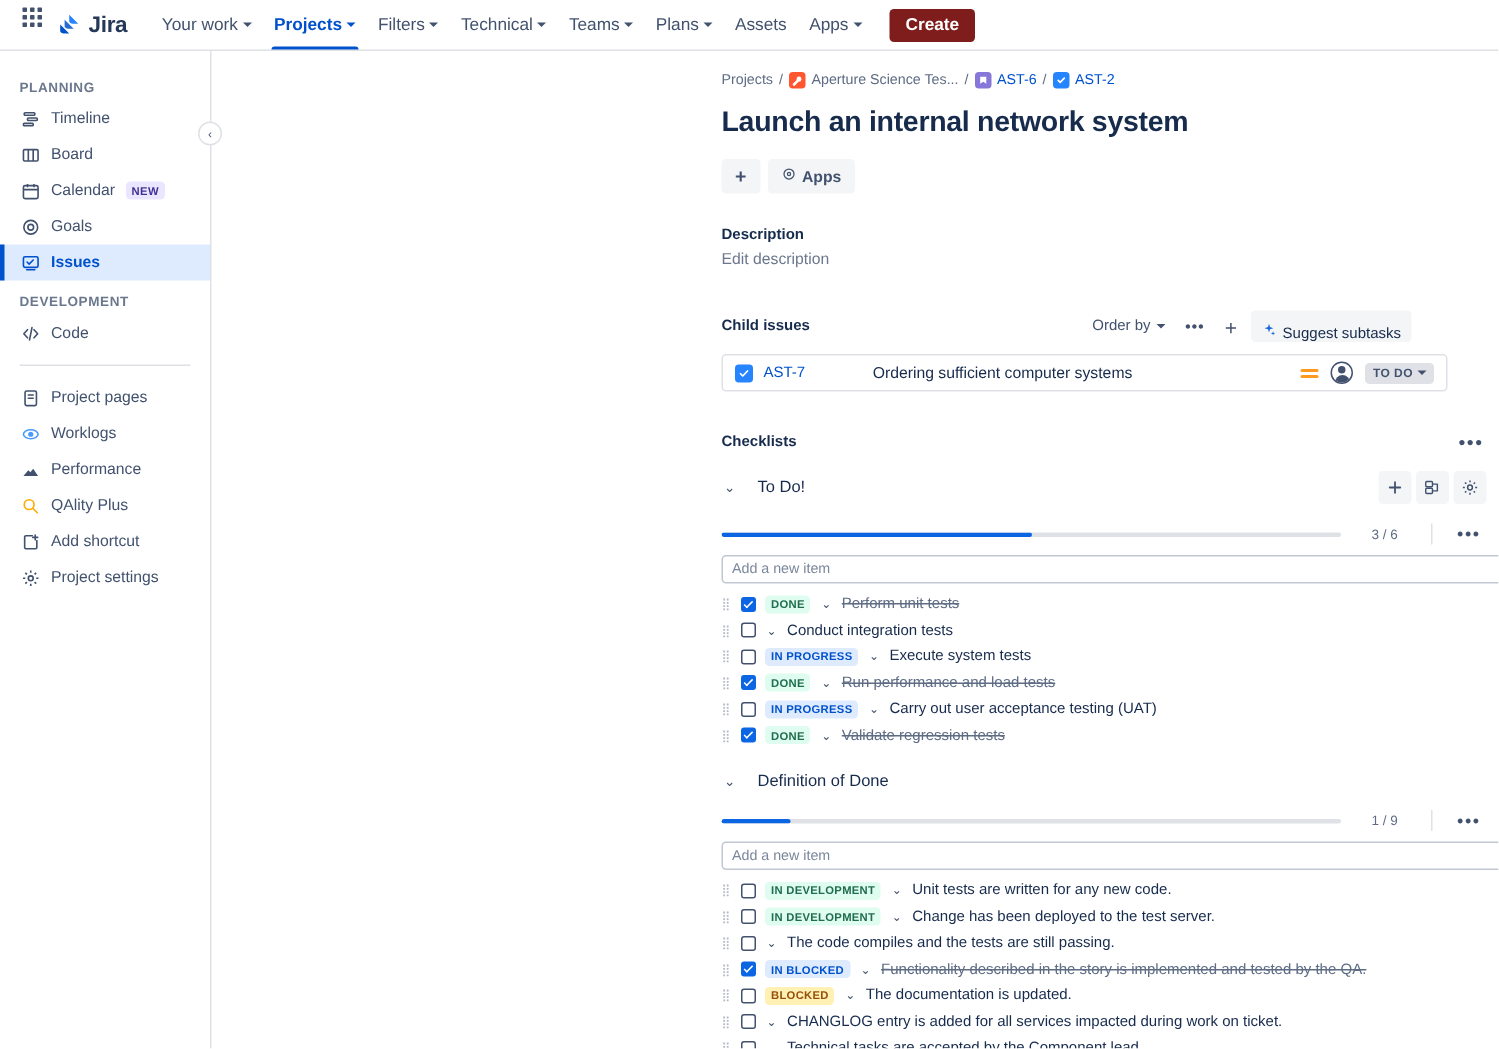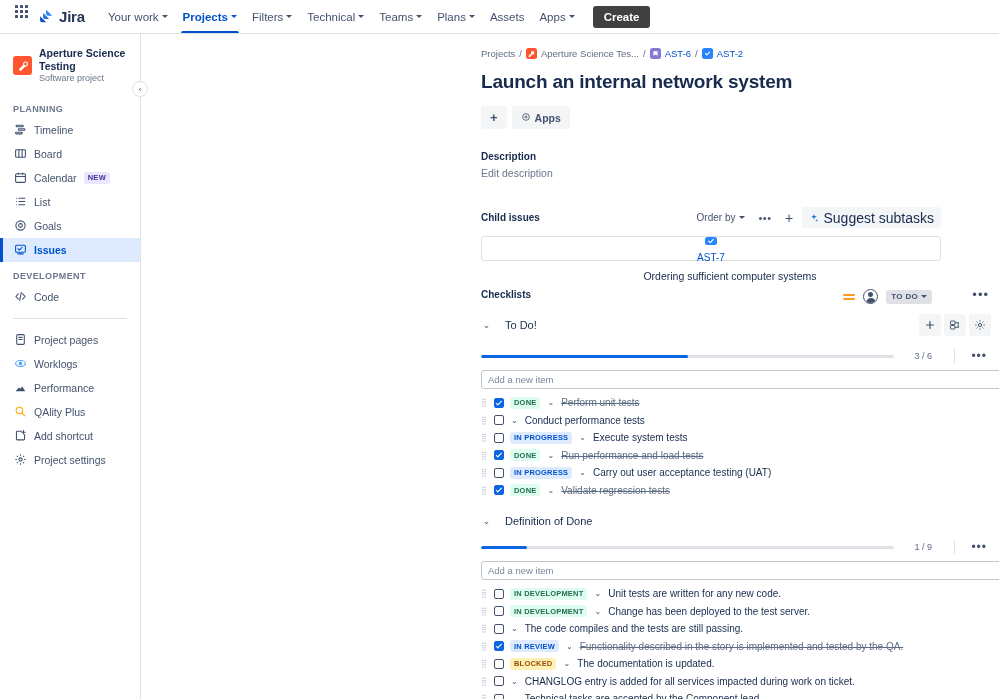--- a/index.html
+++ b/index.html
@@ -37,21 +37,21 @@
     display: flex; align-items: center; gap: 3px; cursor: pointer; position: relative;
   }
   .nav-item.active { color: #0052cc; font-weight: 600; }
   .nav-item.active::after {
     content: ""; position: absolute; left: 5px; right: 5px; bottom: 0;
     height: 2.5px; background: #0052cc; border-radius: 2px 2px 0 0;
   }
   .caret { border-left: 3.2px solid transparent; border-right: 3.2px solid transparent;
            border-top: 3.8px solid currentColor; display: inline-block; }
   .create-btn {
-    background: #404040; color: #fff; font-size: 11.5px; font-weight: 600;
+    background: #7f1d1d; color: #fff; font-size: 11.5px; font-weight: 600;
     border: none; border-radius: 3px; padding: 5px 11px; margin-left: 10px; cursor: pointer;
   }
 
   
   .body-wrap { display: flex; height: 665px; width: 999px; }
 
   
   .sidebar {
     width: 141px; min-width: 141px; height: 665px;
     border-right: 1px solid #dfe1e6; background: #fff;
@@ -117,27 +117,27 @@
   .child-head .sec-title { margin-top: 0; }
   .child-tools { margin-left: auto; display: flex; align-items: center; gap: 3px; padding-right: 58px; }
   .order-by { font-size: 10px; color: #42526e; display: flex; align-items: center; gap: 4px;
               padding: 3px 6px; border-radius: 3px; cursor: pointer; }
   .icon-btn {
     width: 21px; height: 21px; border-radius: 3px; border: none; background: transparent;
     display: flex; align-items: center; justify-content: center; color: #42526e;
     cursor: pointer; font-size: 12px;
   }
   .suggest-btn {
-    display: flex; align-items: center; gap: 4px; font-size: 14px; color: #172b4d;
+    display: flex; align-items: flex-end; gap: 4px; font-size: 10px; color: #172b4d;
     background: #f4f5f7; border: none; border-radius: 3px; height: 21px; padding: 0 7px; cursor: pointer;
   }
   .child-row {
     display: flex; align-items: center; gap: 7px;
     border: 1px solid #dfe1e6; border-radius: 3px;
-    height: 25px; padding: 0 8px; margin-top: 8px; margin-right: 58px; background: #fff; flex-direction: column;
+    height: 25px; padding: 0 8px; margin-top: 8px; margin-right: 34px; background: #fff;
   }
   .child-key { font-size: 10px; color: #0052cc; cursor: pointer; }
   .child-sum { font-size: 10.5px; color: #172b4d; cursor: pointer; padding-left: 38px; }
   .child-right { margin-left: auto; display: flex; align-items: center; gap: 8px; }
   .prio-ico { width: 12px; height: 11px; display: flex; flex-direction: column; justify-content: center; gap: 2px; }
   .prio-ico i { display: block; height: 2px; background: #ff991f; border-radius: 1px; }
   .prio-ico i:nth-child(1) { width: 12px; }
   .prio-ico i:nth-child(2) { width: 12px; }
   .avatar {
     width: 15px; height: 15px; border-radius: 50%; background: #fff;
@@ -268,31 +268,20 @@
     </div>
     <button class="create-btn">Create</button>
   </div>
 </div>
 
 <div class="body-wrap">
 
   <div class="sidebar">
     <div class="collapse-btn">‹</div>
 
-    <div class="proj-header">
-      <div class="proj-icon">
-        <svg width="12" height="12" viewBox="0 0 24 24" fill="#fff">
-          <path d="M17 3a5 5 0 0 0-4.6 7l-7.7 7.7a1.5 1.5 0 0 0 0 2.1l1.5 1.5a1.5 1.5 0 0 0 2.1 0L16 13.6A5 5 0 1 0 17 3zm0 2.2a2.8 2.8 0 1 1 0 5.6 2.8 2.8 0 0 1 0-5.6z"></path>
-        </svg>
-      </div>
-      <div>
-        <div class="proj-name">Aperture Science Testing</div>
-        <div class="proj-type">Software project</div>
-      </div>
-    </div>
 
     <div class="side-section">PLANNING</div>
 
     <div class="side-item">
       <span class="side-ico">
         <svg width="13" height="13" viewBox="0 0 24 24" fill="none" stroke="currentColor" stroke-width="2">
           <rect x="4" y="4" width="13" height="3" rx="1"></rect>
             <rect x="8" y="10.5" width="12" height="3" rx="1"></rect>
             <rect x="3" y="17" width="12" height="3" rx="1"></rect>
         </svg>
@@ -314,28 +303,20 @@
       <span class="side-ico">
         <svg width="13" height="13" viewBox="0 0 24 24" fill="none" stroke="currentColor" stroke-width="2">
           <rect x="3" y="5" width="18" height="16" rx="2"></rect>
             <path d="M3 10h18M8 3v4M16 3v4"></path>
         </svg>
       </span>
       <span>Calendar</span>
       <span class="badge-new">NEW</span>
     </div>
 
-    <div class="side-item">
-      <span class="side-ico">
-        <svg width="13" height="13" viewBox="0 0 24 24" fill="none" stroke="currentColor" stroke-width="2" stroke-linecap="round">
-          <path d="M9 6h11M9 12h11M9 18h11M4.5 6h.01M4.5 12h.01M4.5 18h.01"></path>
-        </svg>
-      </span>
-      <span>List</span>
-    </div>
 
     <div class="side-item">
       <span class="side-ico">
         <svg width="13" height="13" viewBox="0 0 24 24" fill="none" stroke="currentColor" stroke-width="2">
           <circle cx="12" cy="12" r="8.5"></circle>
             <circle cx="12" cy="12" r="3.5"></circle>
         </svg>
       </span>
       <span>Goals</span>
     </div>
@@ -565,21 +546,21 @@
               <span class="drag-h">⣿</span>
               <span class="cbox checked"></span>
               <span class="st-badge st-done">DONE</span>
               <span class="item-chev">⌄</span>
               <span class="item-txt struck">Perform unit tests</span>
             </div>
             <div class="cl-item">
               <span class="drag-h">⣿</span>
               <span class="cbox"></span>
               <span class="item-chev">⌄</span>
-              <span class="item-txt">Conduct performance tests</span>
+              <span class="item-txt">Conduct integration tests</span>
             </div>
             <div class="cl-item">
               <span class="drag-h">⣿</span>
               <span class="cbox"></span>
               <span class="st-badge st-prog">IN PROGRESS</span>
               <span class="item-chev">⌄</span>
               <span class="item-txt">Execute system tests</span>
             </div>
             <div class="cl-item">
               <span class="drag-h">⣿</span>
@@ -638,21 +619,21 @@
             </div>
             <div class="cl-item">
               <span class="drag-h">⣿</span>
               <span class="cbox"></span>
               <span class="item-chev">⌄</span>
               <span class="item-txt">The code compiles and the tests are still passing.</span>
             </div>
             <div class="cl-item">
               <span class="drag-h">⣿</span>
               <span class="cbox checked"></span>
-              <span class="st-badge st-rev">IN REVIEW</span>
+              <span class="st-badge st-rev">IN BLOCKED</span>
               <span class="item-chev">⌄</span>
               <span class="item-txt struck">Functionality described in the story is implemented and tested by the QA.</span>
             </div>
             <div class="cl-item">
               <span class="drag-h">⣿</span>
               <span class="cbox"></span>
               <span class="st-badge st-blk">BLOCKED</span>
               <span class="item-chev">⌄</span>
               <span class="item-txt">The documentation is updated.</span>
             </div>

